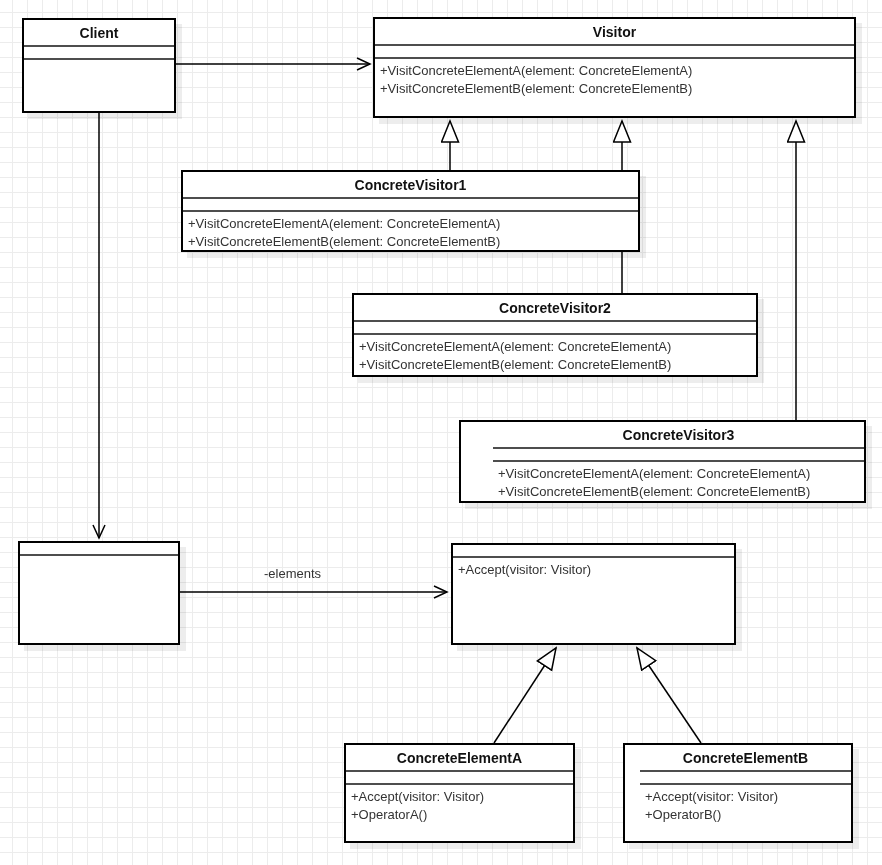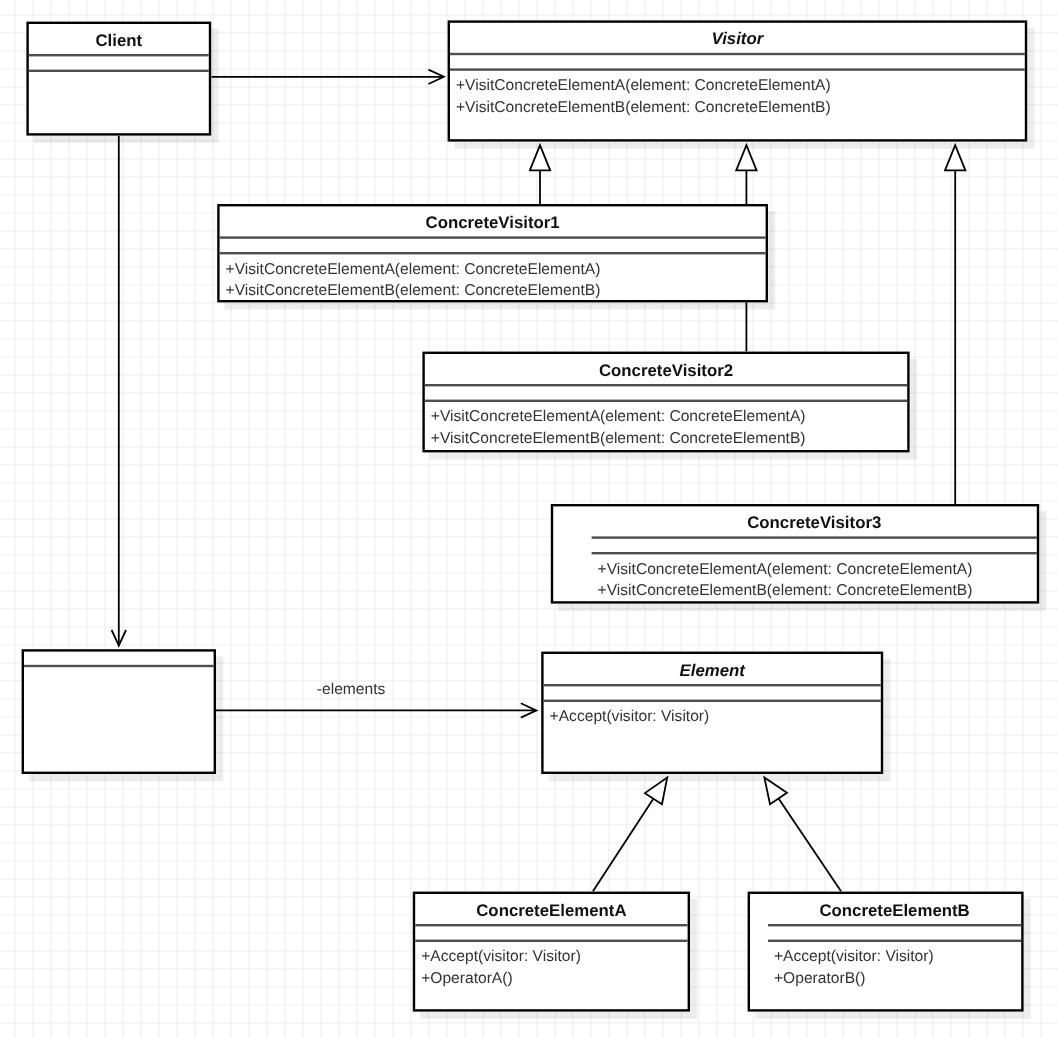--- a/index.html
+++ b/index.html
@@ -33,21 +33,21 @@
     z-index:2;
   }
   .cb-title{
     height:27px;
     box-sizing:border-box;
     display:flex;align-items:center;justify-content:center;
     font-size:14px;font-weight:bold;color:#111111;
     border-bottom:2px solid #4d4d4d;
     flex:0 0 auto;
   }
-  .abstract .cb-title{font-style:italic;}
+  .abstract .cb-title{}
   .cb-attrs{
     height:13px;
     box-sizing:border-box;
     border-bottom:2px solid #4d4d4d;
     flex:0 0 auto;
   }
   .cb-methods{
     flex:1 1 auto;
     padding:3px 4px 0 5px;
     font-size:13px;color:#333333;
@@ -131,21 +131,20 @@
         <div class="method-line">+VisitConcreteElementB(element: ConcreteElementB)</div>
       </div>
   </div>
 
   <div class="class-box" style="left:18px;top:541px;width:162px;height:104px;">
     <div class="cb-attrs"></div>
     <div class="cb-methods"></div>
   </div>
 
   <div class="class-box abstract" style="left:451px;top:543px;width:285px;height:102px;">
-    <div class="cb-title">Element</div>
     <div class="cb-attrs"></div>
     <div class="cb-methods">
         <div class="method-line">+Accept(visitor: Visitor)</div>
       </div>
   </div>
 
   <div class="class-box" style="left:344px;top:743px;width:231px;height:100px;">
     <div class="cb-title">ConcreteElementA</div>
     <div class="cb-attrs"></div>
     <div class="cb-methods">

